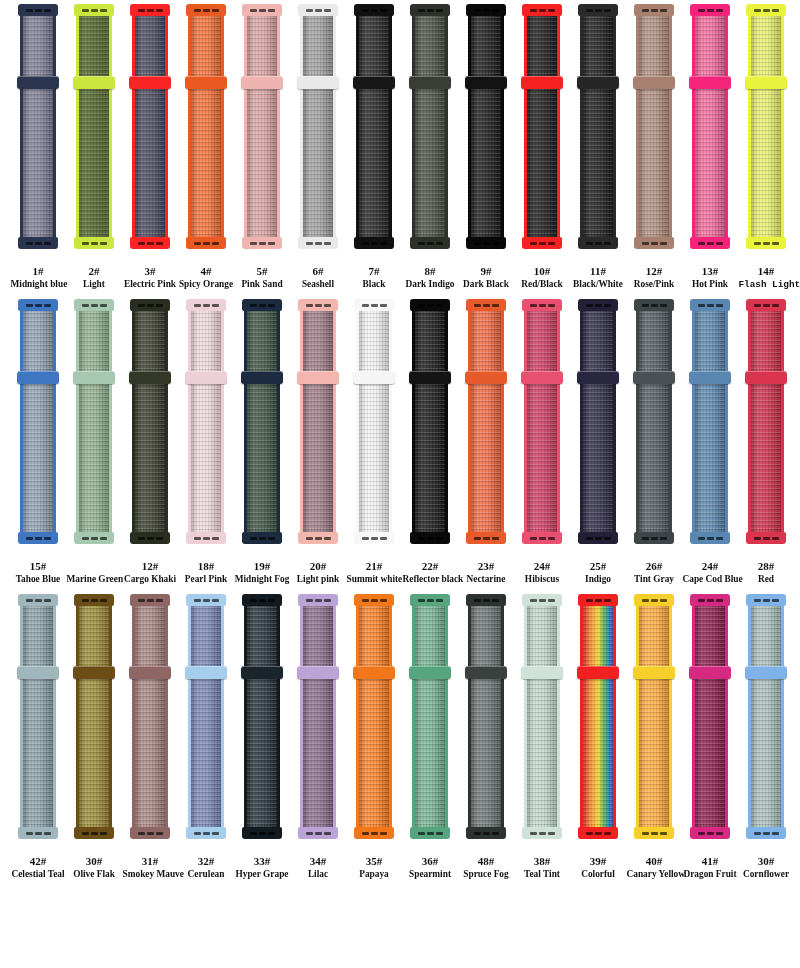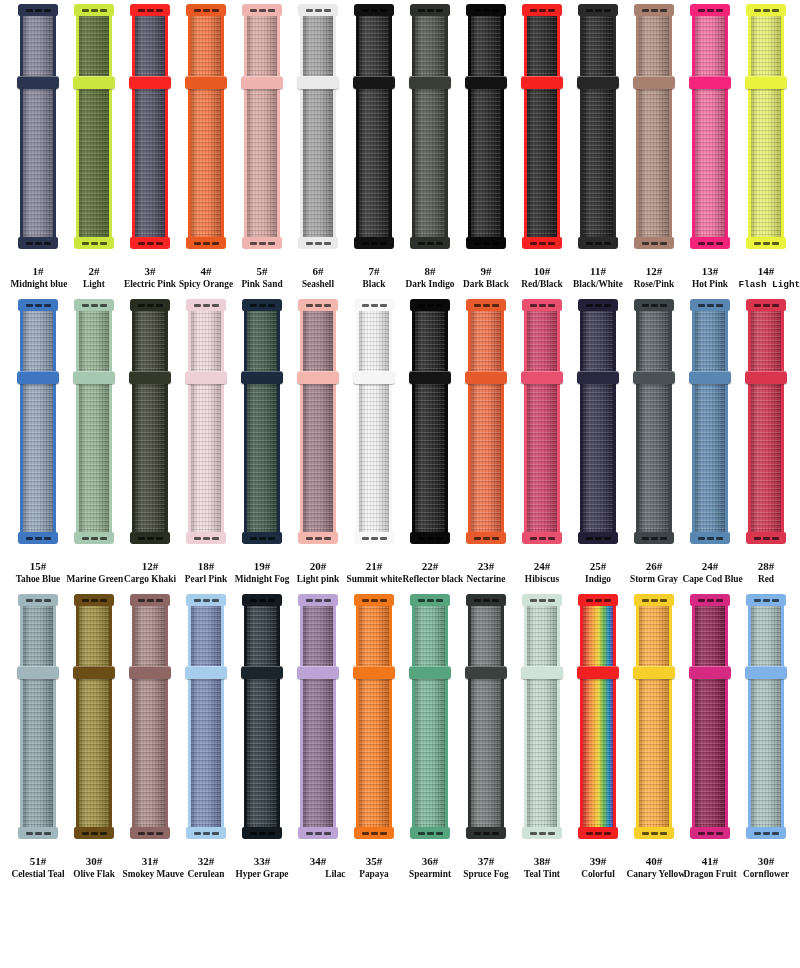--- a/index.html
+++ b/index.html
@@ -884,21 +884,21 @@
             </div>
             <div class="lug-bottom" style="background: linear-gradient(rgb(62, 69, 73), rgb(62, 69, 73));">
               <span class="slot"></span>
               <span class="slot"></span>
               <span class="slot"></span>
             </div>
             <div class="keeper" style="background: rgb(74, 81, 85);"></div>
           </div>
           <div class="caption">
             <span class="cap-num">26#</span>
-            <span class="cap-name" style="transform: scale(0.982143);">Storm Gray</span>
+            <span class="cap-name" style="transform: scale(0.982143);">Tint Gray</span>
           </div>
         </div>
         <div class="cell">
           <div class="band">
             <div class="strap">
               <div class="strap-fill" style="background: linear-gradient(to right, rgb(79, 121, 160) 0%, rgb(91, 134, 173) 30%, rgb(91, 134, 173) 65%, rgb(79, 121, 160) 100%);"></div>
               <div class="strap-weave"></div>
               <div class="strap-shade"></div>
             </div>
             <div class="edge-l" style="background: rgb(90, 135, 178);"></div>
@@ -963,21 +963,21 @@
               <span class="slot"></span>
             </div>
             <div class="lug-bottom" style="background: linear-gradient(rgb(159, 182, 189), rgb(159, 182, 189));">
               <span class="slot"></span>
               <span class="slot"></span>
               <span class="slot"></span>
             </div>
             <div class="keeper" style="background: rgb(159, 182, 189);"></div>
           </div>
           <div class="caption">
-            <span class="cap-num">51#</span>
+            <span class="cap-num">42#</span>
             <span class="cap-name" style="transform: scale(0.982143);">Celestial Teal</span>
           </div>
         </div>
         <div class="cell">
           <div class="band">
             <div class="strap">
               <div class="strap-fill" style="background: linear-gradient(to right, rgb(142, 126, 45) 0%, rgb(155, 138, 53) 30%, rgb(155, 138, 53) 65%, rgb(142, 126, 45) 100%);"></div>
               <div class="strap-weave"></div>
               <div class="strap-shade"></div>
             </div>
@@ -1094,21 +1094,21 @@
             </div>
             <div class="lug-bottom" style="background: linear-gradient(rgb(187, 163, 214), rgb(187, 163, 214));">
               <span class="slot"></span>
               <span class="slot"></span>
               <span class="slot"></span>
             </div>
             <div class="keeper" style="background: rgb(187, 163, 214);"></div>
           </div>
           <div class="caption">
             <span class="cap-num">34#</span>
-            <span class="cap-name" style="transform: scale(0.982143); text-align: right;">Lilac</span>
+            <span class="cap-name" style="transform: scale(0.982143);">Lilac</span>
           </div>
         </div>
         <div class="cell">
           <div class="band">
             <div class="strap">
               <div class="strap-fill" style="background: linear-gradient(to right, rgb(240, 116, 28) 0%, rgb(250, 129, 40) 30%, rgb(250, 129, 40) 65%, rgb(240, 116, 28) 100%);"></div>
               <div class="strap-weave"></div>
               <div class="strap-shade"></div>
             </div>
             <div class="edge-l" style="background: rgb(242, 118, 26);"></div>
@@ -1171,21 +1171,21 @@
               <span class="slot"></span>
             </div>
             <div class="lug-bottom" style="background: linear-gradient(rgb(44, 51, 49), rgb(44, 51, 49));">
               <span class="slot"></span>
               <span class="slot"></span>
               <span class="slot"></span>
             </div>
             <div class="keeper" style="background: rgb(58, 65, 63);"></div>
           </div>
           <div class="caption">
-            <span class="cap-num">37#</span>
+            <span class="cap-num">48#</span>
             <span class="cap-name" style="transform: scale(0.982143);">Spruce Fog</span>
           </div>
         </div>
         <div class="cell">
           <div class="band">
             <div class="strap">
               <div class="strap-fill" style="background: linear-gradient(to right, rgb(182, 204, 192) 0%, rgb(194, 214, 203) 30%, rgb(194, 214, 203) 65%, rgb(182, 204, 192) 100%);"></div>
               <div class="strap-weave"></div>
               <div class="strap-shade"></div>
             </div>

